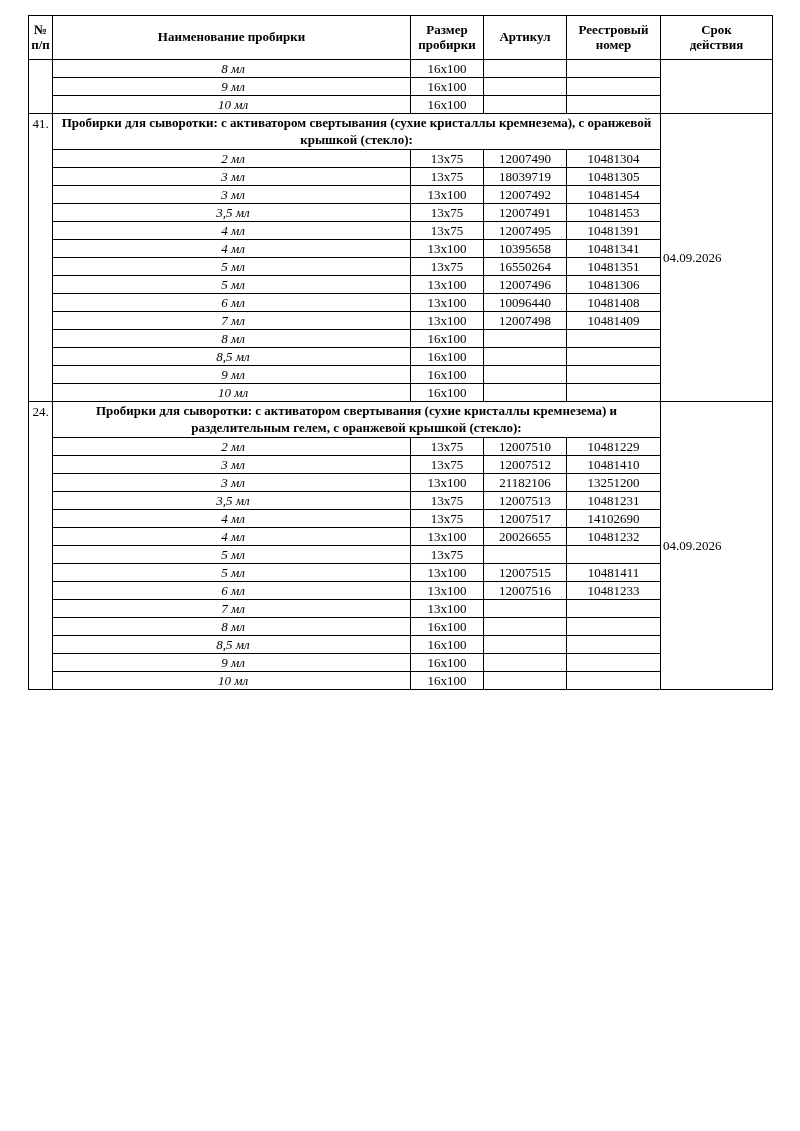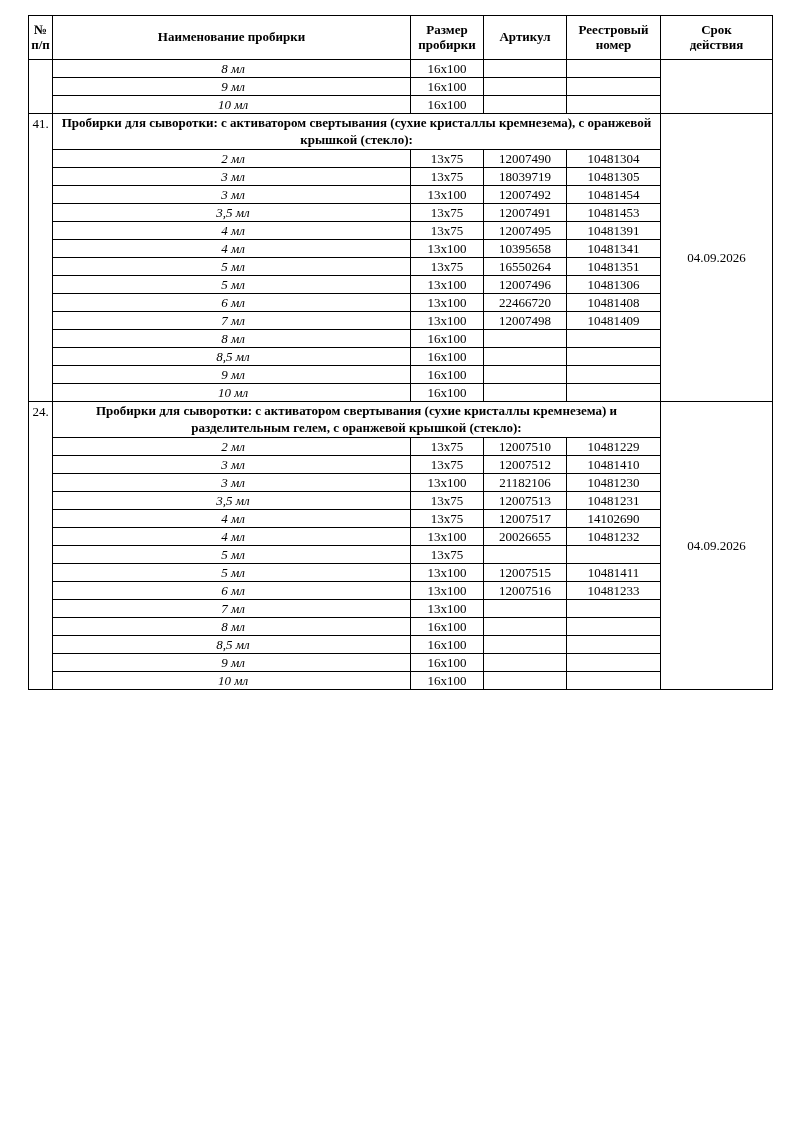--- a/index.html
+++ b/index.html
@@ -27,21 +27,21 @@
     white-space: pre-line;
     height: 44px;
     line-height: 1.15;
   }
   .doc td { height: 18px; line-height: 17px; vertical-align: middle; }
   td.num      { text-align: center; vertical-align: top; padding-top: 1px; }
   td.name     { text-align: center; padding-left: 5px; font-style: italic; }
   td.size,
   td.article,
   td.reg      { text-align: center; }
-  td.validity { text-align: center; vertical-align: middle; font-family: Liberation Serif, serif; }
+  td.validity { vertical-align: middle; font-family: Liberation Serif, serif; }
   td.sect {
     font-weight: bold;
     text-align: center;
     vertical-align: middle;
     height: 36px;
     line-height: 1.3;
     padding: 0 8px;
   }
 </style>
 </head>
@@ -141,21 +141,21 @@
         </tr>
         <tr>
           <td class="name">5 мл</td>
           <td class="size">13x100</td>
           <td class="article">12007496</td>
           <td class="reg">10481306</td>
         </tr>
         <tr>
           <td class="name">6 мл</td>
           <td class="size">13x100</td>
-          <td class="article">22466720</td>
+          <td class="article">10096440</td>
           <td class="reg">10481408</td>
         </tr>
         <tr>
           <td class="name">7 мл</td>
           <td class="size">13x100</td>
           <td class="article">12007498</td>
           <td class="reg">10481409</td>
         </tr>
         <tr>
           <td class="name">8 мл</td>
@@ -195,21 +195,21 @@
         <tr>
           <td class="name">3 мл</td>
           <td class="size">13x75</td>
           <td class="article">12007512</td>
           <td class="reg">10481410</td>
         </tr>
         <tr>
           <td class="name">3 мл</td>
           <td class="size">13x100</td>
           <td class="article">21182106</td>
-          <td class="reg">10481230</td>
+          <td class="reg">13251200</td>
         </tr>
         <tr>
           <td class="name">3,5 мл</td>
           <td class="size">13x75</td>
           <td class="article">12007513</td>
           <td class="reg">10481231</td>
         </tr>
         <tr>
           <td class="name">4 мл</td>
           <td class="size">13x75</td>

